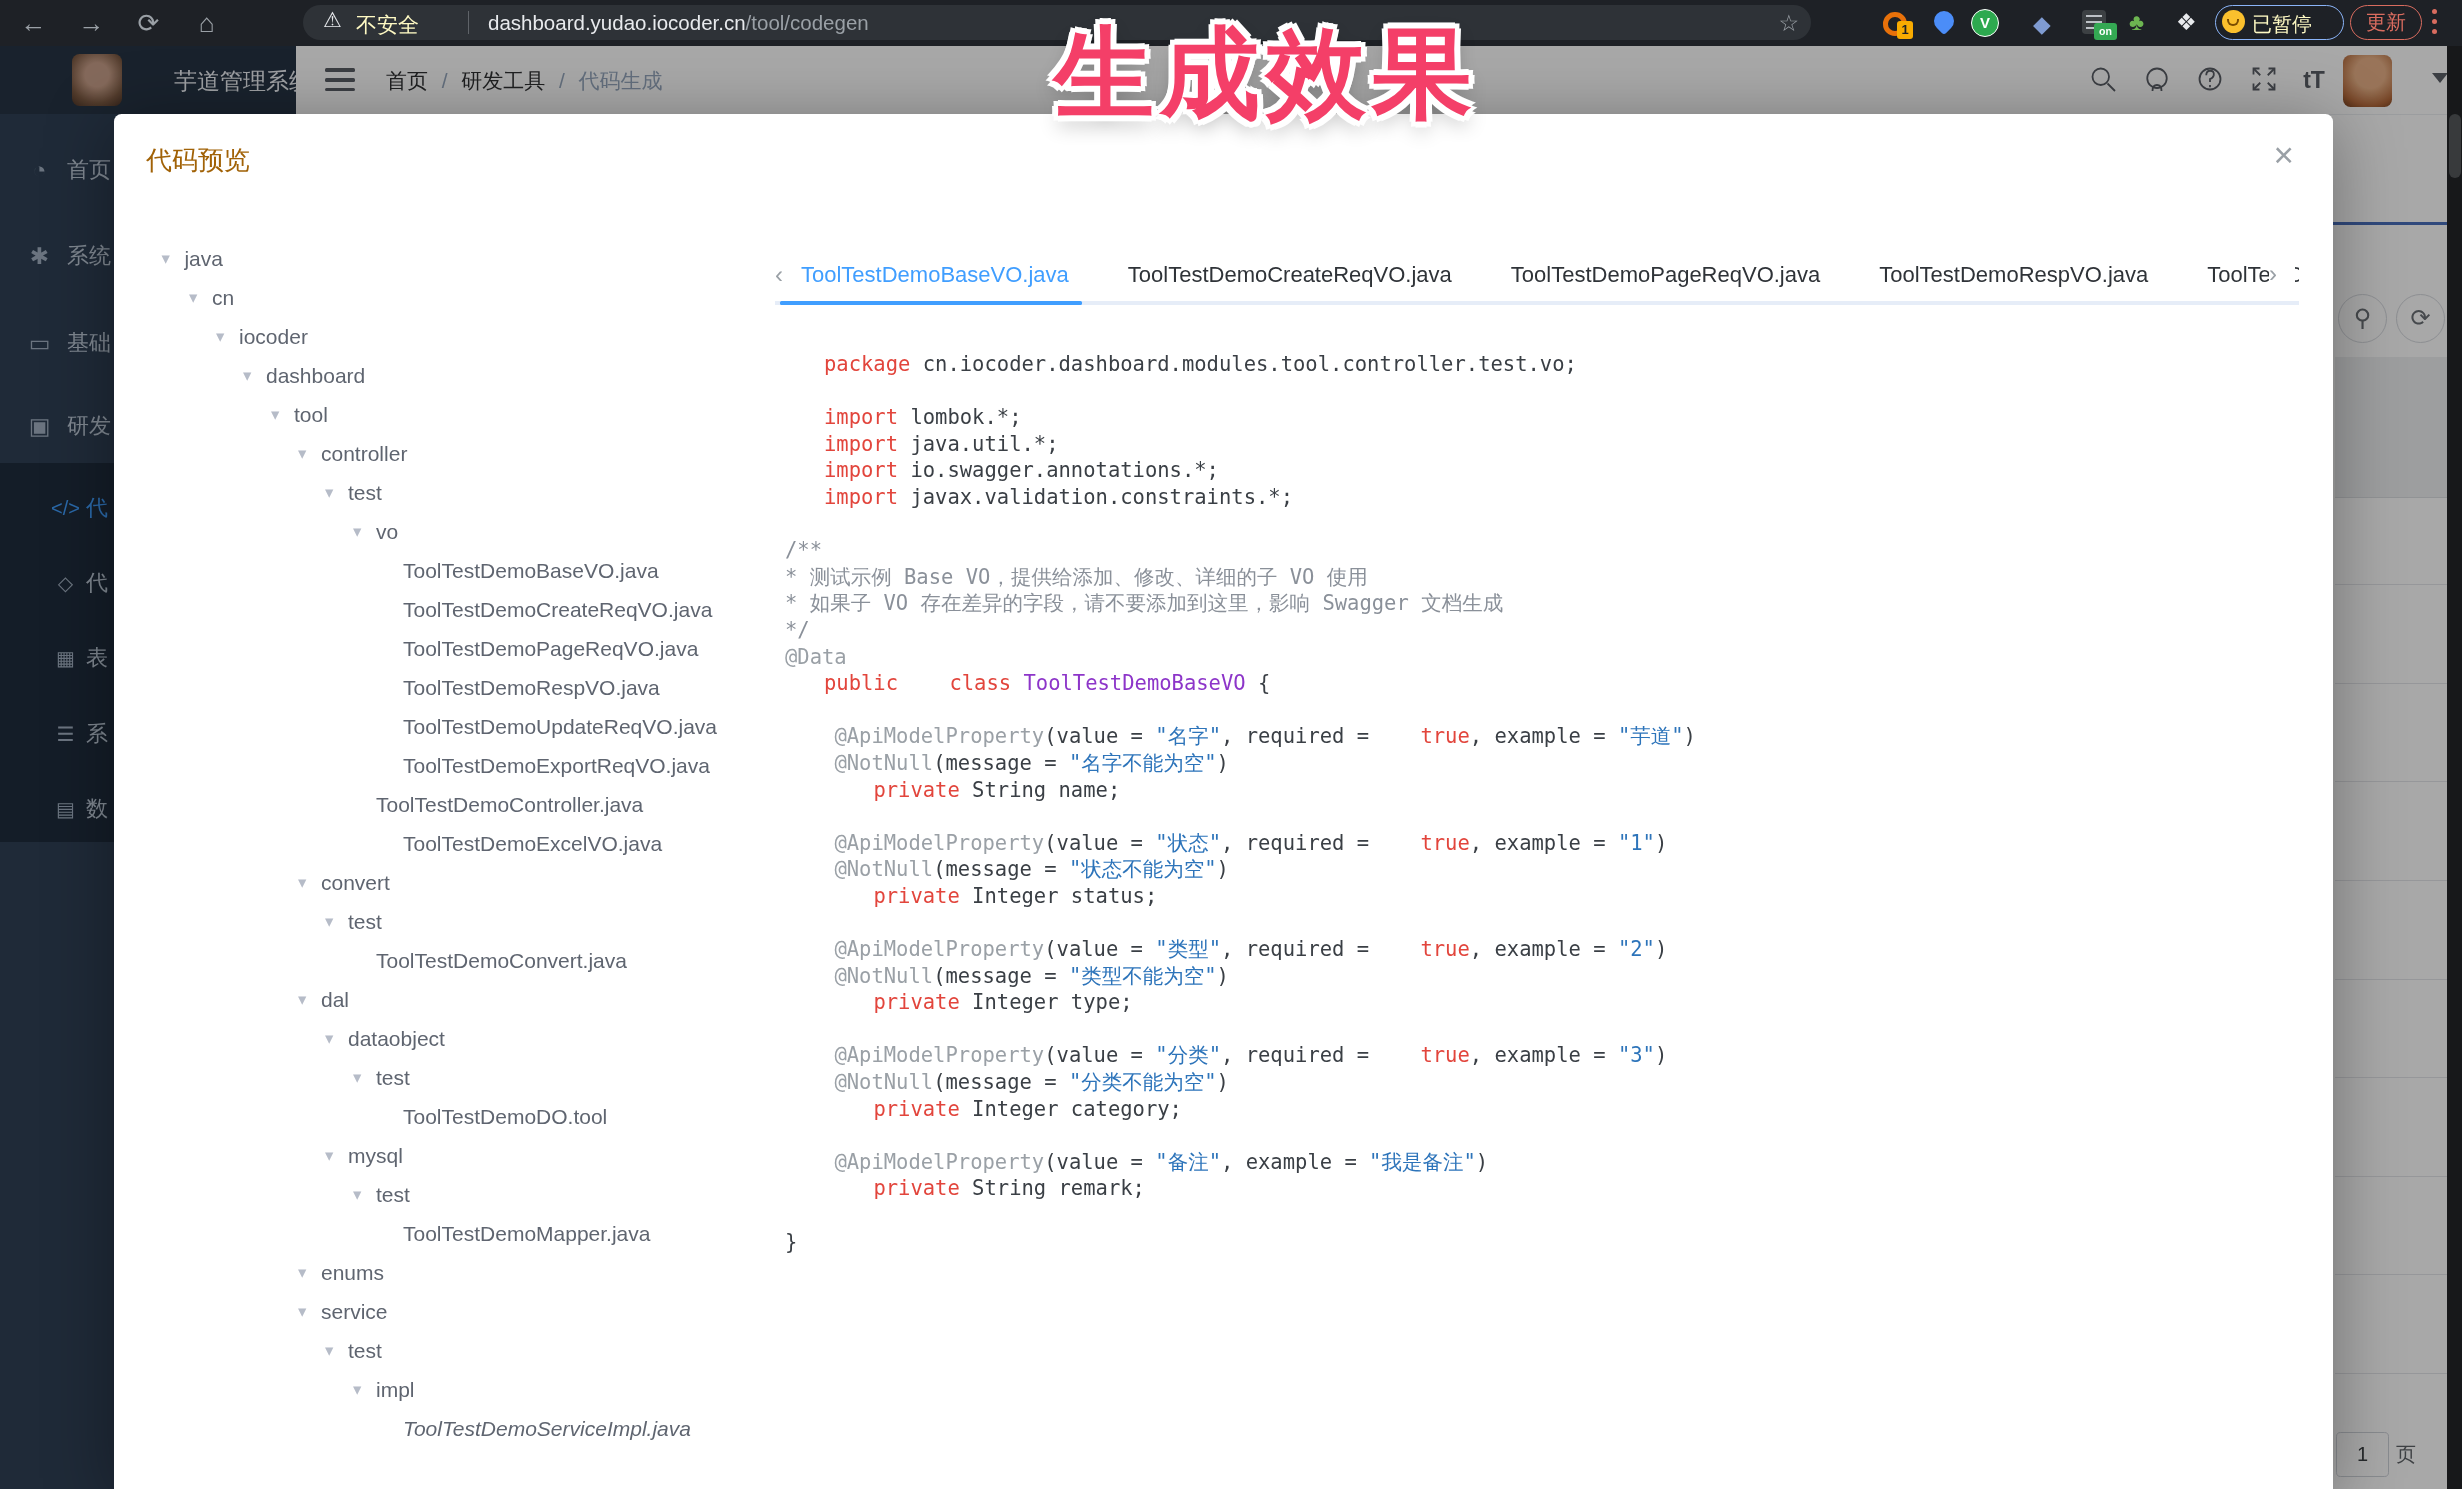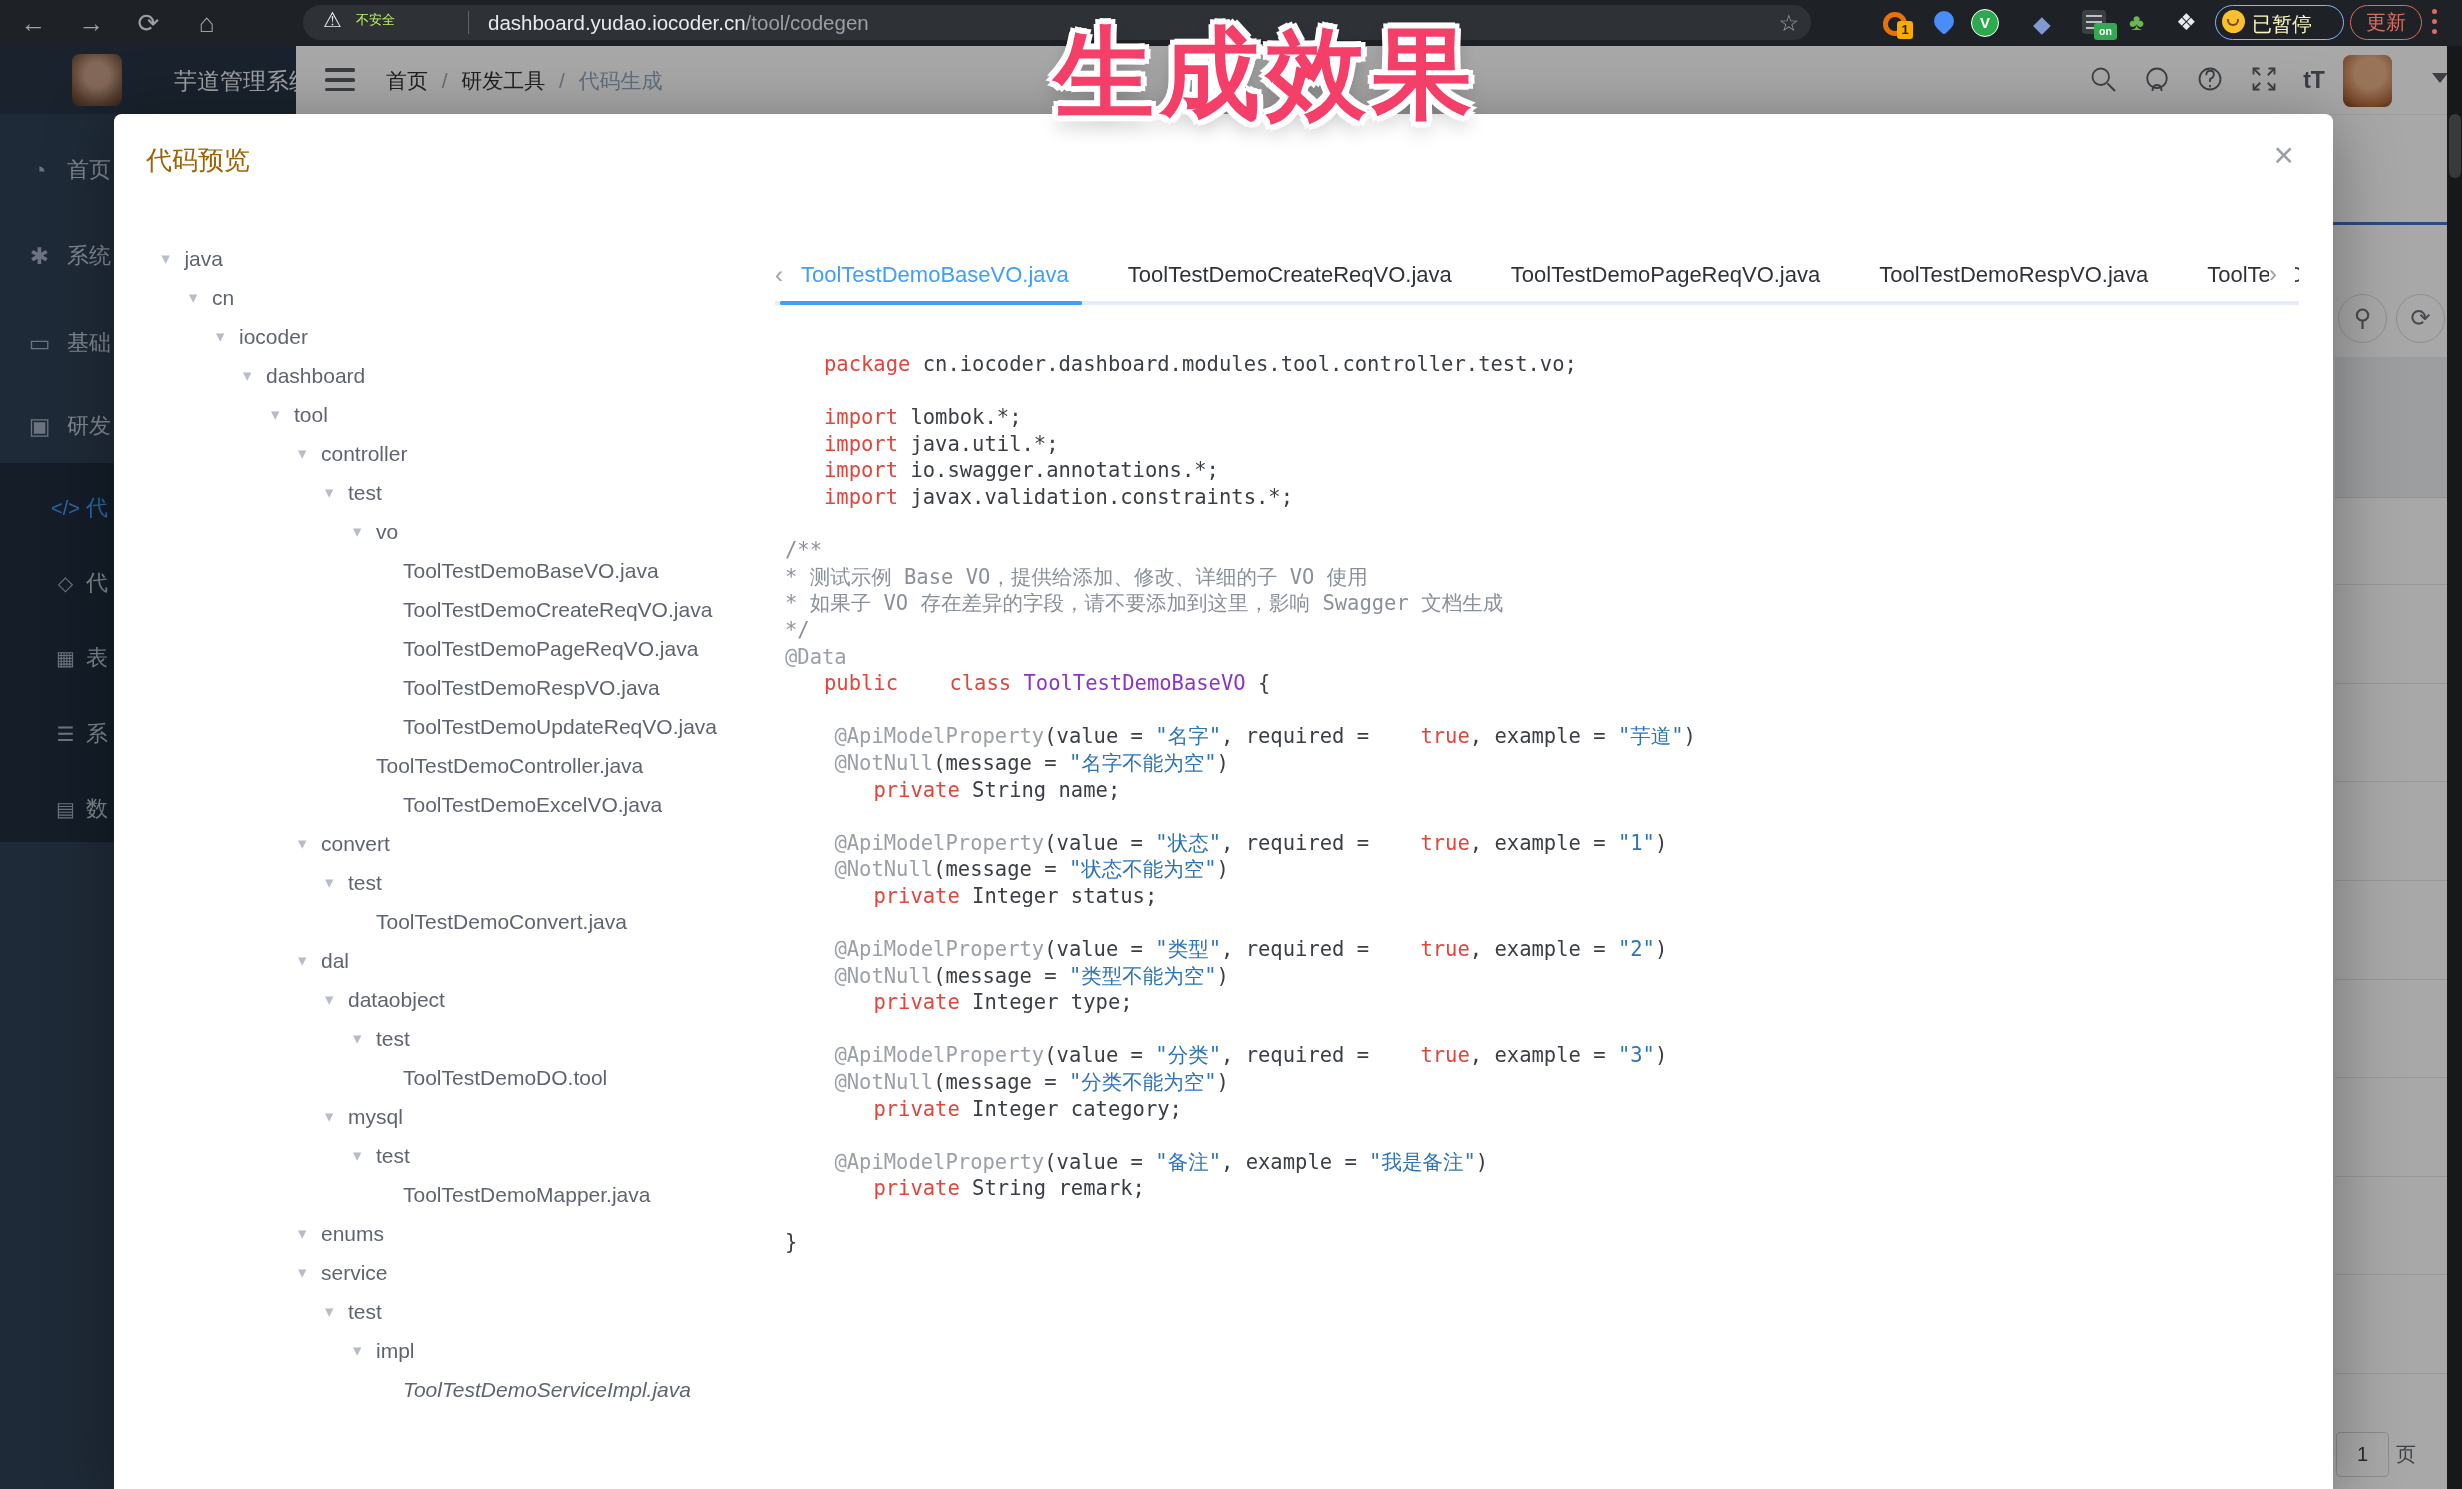--- a/index.html
+++ b/index.html
@@ -6,21 +6,21 @@
   .stage{position:relative;width:2462px;height:1490px;overflow:hidden;
          font-family:"Liberation Sans",sans-serif;background:#fff;}
 
   
   .browser{position:absolute;left:0;top:0;width:2462px;height:46px;background:#1e2126;z-index:40;}
   .navbtn{position:absolute;top:0;height:46px;width:49px;text-align:center;line-height:46px;
           color:#9aa0a6;font-size:26px;}
   .urlpill{position:absolute;left:303px;top:5.3px;width:1508px;height:35px;border-radius:17.4px;
            background:#2e3237;color:#e8eaed;}
   .warn{position:absolute;left:20px;top:3px;font-size:21px;color:#e8eaed;}
-  .seclabel{position:absolute;left:53px;top:5.3px;font-size:13px;color:#bef264;}
+  .seclabel{position:absolute;left:53px;top:5.3px;font-size:21px;color:#fef9c3;}
   .urldivider{position:absolute;left:165px;top:6px;width:0.8px;height:23px;background:#5f6368;}
   .urlhost{position:absolute;left:185px;top:6px;font-size:20.5px;color:#e8eaed;white-space:nowrap;}
   .urlpath{color:#9aa0a6;}
   .starbtn{position:absolute;right:12px;top:4.6px;font-size:23px;color:#9aa0a6;}
   .ext{position:absolute;top:0;height:46px;}
   .ring{position:absolute;top:12px;width:13.7px;height:13.7px;border:5.3px solid #e8710a;border-radius:50%;}
   .ringbadge{position:absolute;top:21px;margin-left:13.7px;width:16.7px;height:18px;background:#f9ab00;
              border-radius:3px;color:#1e2126;font-size:13px;text-align:center;line-height:18px;font-weight:bold;}
   .pin{position:absolute;top:10.6px;width:20px;height:20px;background:#4b8df8;
        border-radius:50% 50% 50% 3px;transform:rotate(-45deg);}
@@ -324,20 +324,24 @@
           <span>ToolTestDemoPageReqVO.java</span>
         </div>
         <div class="tree-row" style="padding-left: 236px;">
           <span class="tree-caret"></span>
           <span>ToolTestDemoRespVO.java</span>
         </div>
         <div class="tree-row" style="padding-left: 236px;">
           <span class="tree-caret"></span>
           <span>ToolTestDemoUpdateReqVO.java</span>
         </div>
+        <div class="tree-row" style="padding-left: 236px;">
+          <span class="tree-caret"></span>
+          <span>ToolTestDemoExportReqVO.java</span>
+        </div>
         <div class="tree-row" style="padding-left: 209px;">
           <span class="tree-caret"></span>
           <span>ToolTestDemoController.java</span>
         </div>
         <div class="tree-row" style="padding-left: 236px;">
           <span class="tree-caret"></span>
           <span>ToolTestDemoExcelVO.java</span>
         </div>
         <div class="tree-row" style="padding-left: 154px;">
           <span class="tree-caret">▾</span>

